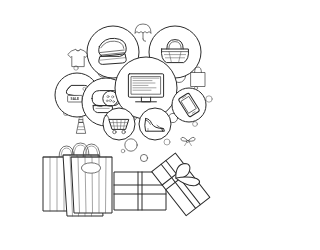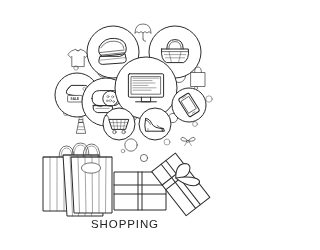--- a/index.html
+++ b/index.html
@@ -314,15 +314,14 @@
       <path class="stroke" d="M -3 -30 L -3 26"></path>
       <path class="stroke" d="M 3 -30 L 3 26"></path>
       <g transform="translate(0,-10)">
         <path class="fill-white" d="M 0 0 Q 8 -11 16 -6 Q 22 -1 13 4 Q 6 6 0 0 Z"></path>
         <path class="fill-white" d="M 0 0 Q 10 5 16 13 Q 19 20 11 18 Q 3 13 0 0 Z"></path>
       </g>
     </g>
 
   </svg>
 
-  <div id="caption">SHOPPING</div>
 
 </div>
 
 </body></html>

